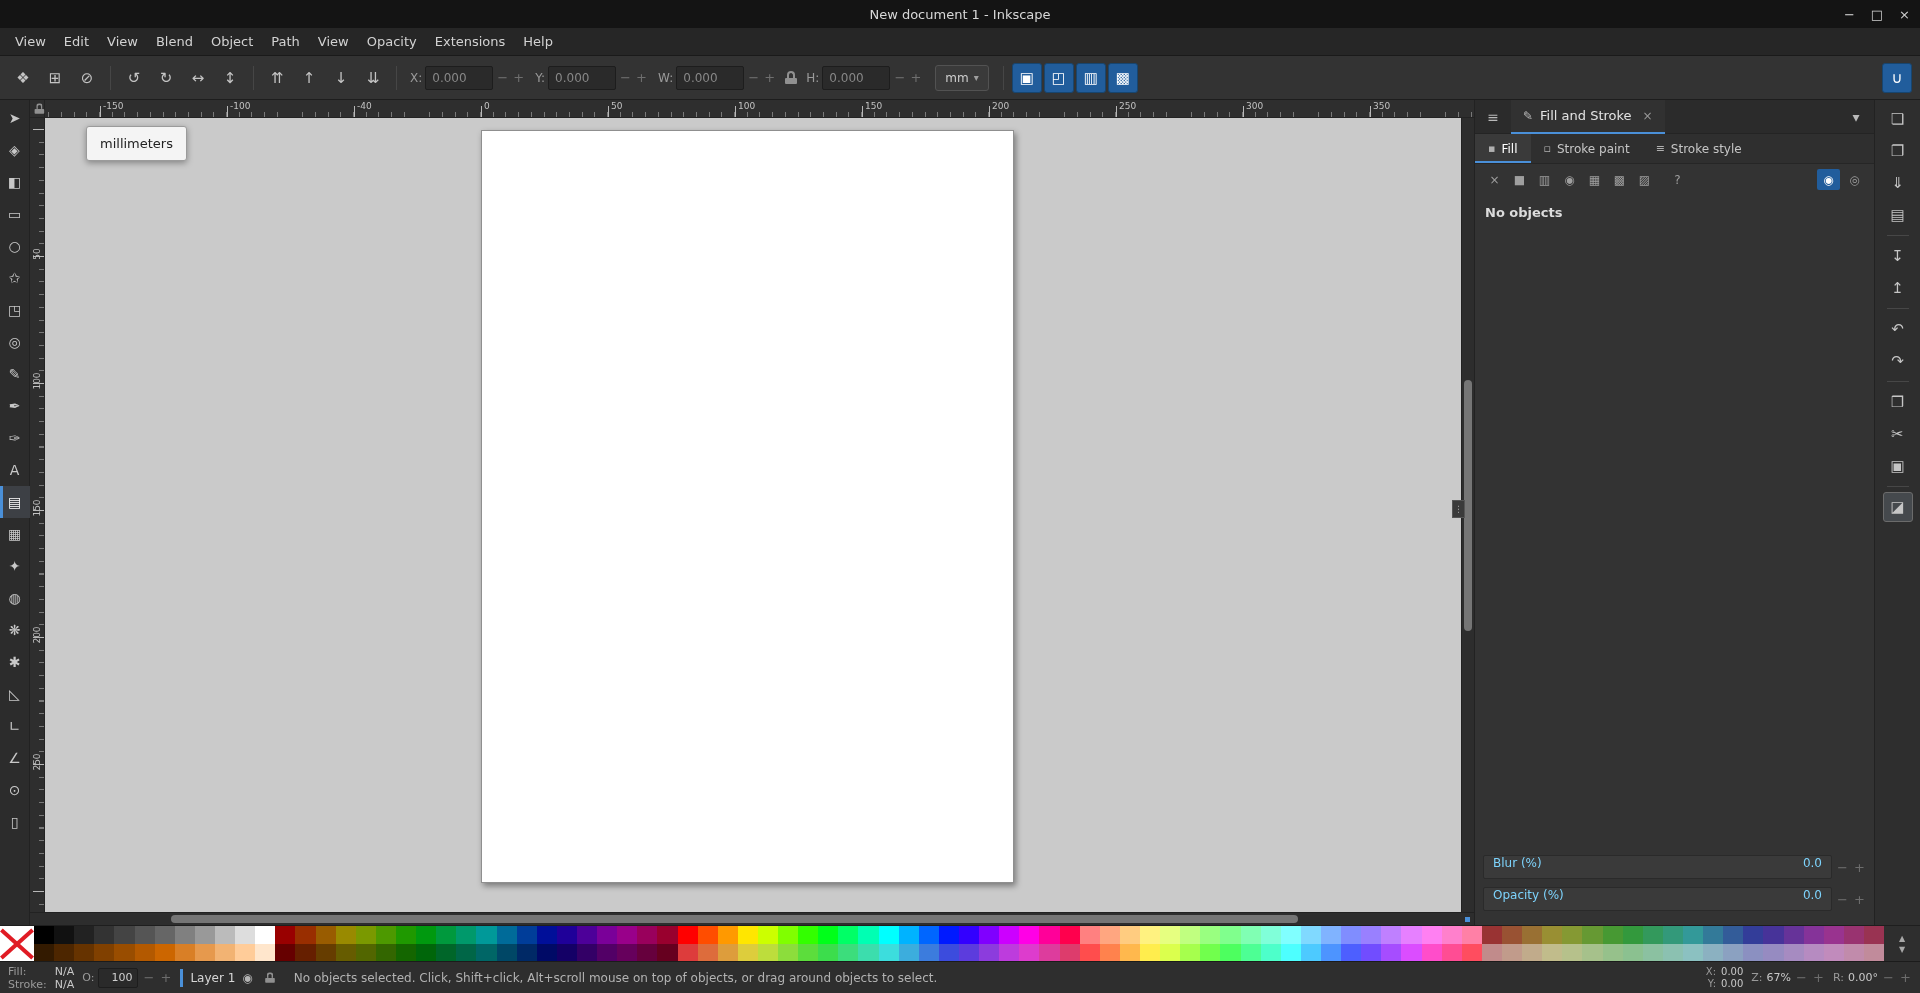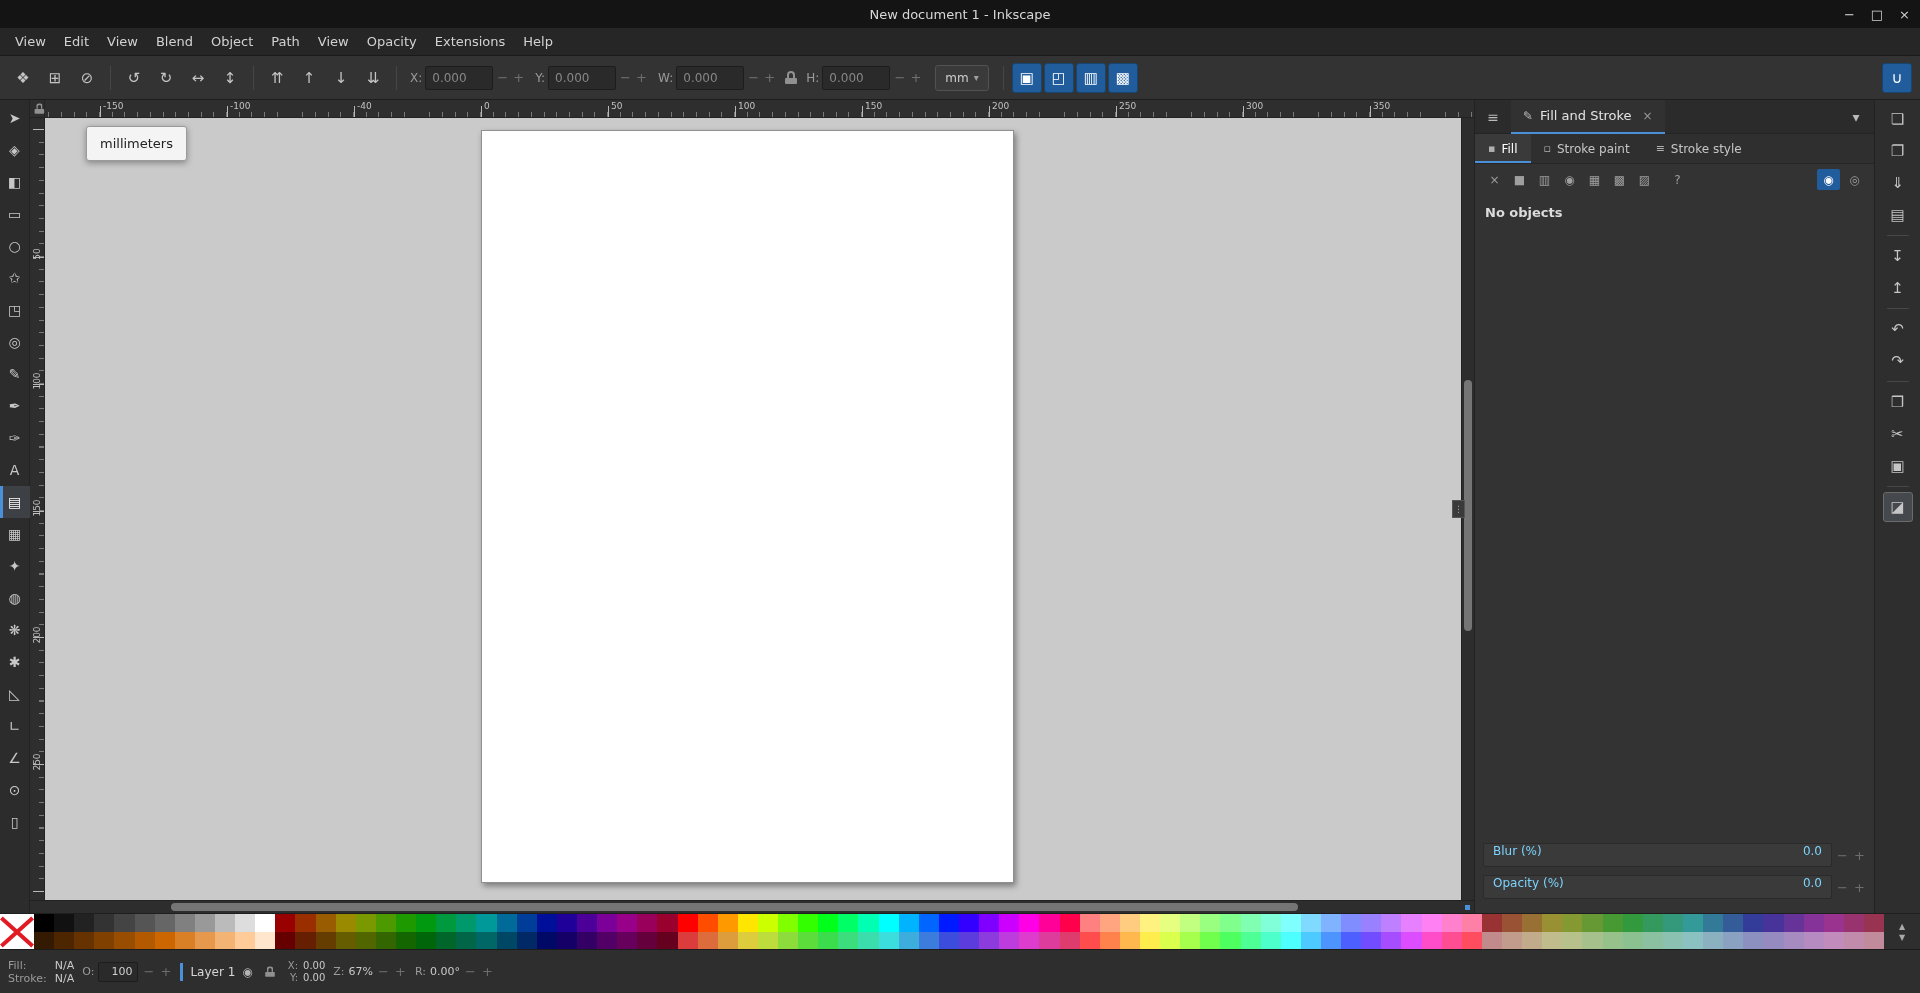--- a/index.html
+++ b/index.html
@@ -106,21 +106,21 @@
   .none-swatch{width:34px;height:100%;background:#fff;position:relative;overflow:hidden;flex:0 0 auto}
   .none-swatch i{position:absolute;left:-4px;right:-4px;top:16px;height:4px;background:#e01b24}
   .none-swatch .x1{transform:rotate(42deg)}
   .none-swatch .x2{transform:rotate(-42deg)}
   .swatch-cols{flex:1;display:flex;flex-direction:column;min-width:0}
   .swatch-row{flex:1;display:flex}
   .swatch{flex:1}
   .palette-scroll{width:36px;display:flex;flex-direction:column;align-items:center;justify-content:center;gap:2px;color:#a8a8a8;background:#2e2e2e;font-size:8px;flex:0 0 auto}
 
   
-  .statusbar{height:44px;background:#2e2e2e;border-top:1px solid #1b1b1b;display:flex;align-items:center;padding:0 8px;gap:8px;font-size:11px;flex:0 0 auto}
+  .statusbar{height:32px;background:#2e2e2e;border-top:1px solid #1b1b1b;display:flex;align-items:center;padding:0 8px;gap:8px;font-size:11px;flex:0 0 auto}
   .fs-block{display:grid;grid-template-columns:auto auto;column-gap:8px;row-gap:2px;line-height:1}
   .lbl{color:#9a9a9a}
   .val{color:#c9c9c9}
   .o-block,.z-block,.r-block{display:flex;align-items:center;gap:4px}
   .o-input{width:40px;height:20px;background:#2a2a2a;border:1px solid #1d1d1d;color:#cfcfcf;font-size:11px;display:flex;align-items:center;justify-content:flex-end;padding:0 5px;border-radius:2px}
   .layer-block{display:flex;align-items:center;gap:7px;font-size:12px;color:#d6d6d6}
   .layer-bar{width:3px;height:18px;background:#4a90d9}
   .eye{color:#b5b5b5;font-size:12px}
   .status-msg{flex:1;color:#b2b2b2;font-size:12px;white-space:nowrap;overflow:hidden;text-overflow:ellipsis;padding:0 6px}
   .coords{display:grid;grid-template-columns:auto auto;column-gap:5px;row-gap:2px;line-height:1;font-size:10px;text-align:right}
@@ -603,20 +603,21 @@
     </div>
     <div class="layer-block">
       <span class="layer-bar"></span>
       <span>Layer 1</span>
       <span class="eye">◉</span>
       <span class="lockwrap lock-sm">
           <span class="shackle"></span>
           <span class="lockbody"></span>
         </span>
     </div>
+    <div class="status-msg">No objects selected. Click, Shift+click, Alt+scroll mouse on top of objects, or drag around objects to select.</div>
     <div class="coords">
       <span class="lbl">X:</span>
       <span class="val">0.00</span>
       <span class="lbl">Y:</span>
       <span class="val">0.00</span>
     </div>
     <div class="z-block">
       <span class="lbl">Z:</span>
       <span class="val">67%</span>
       <span class="mini">−</span>

